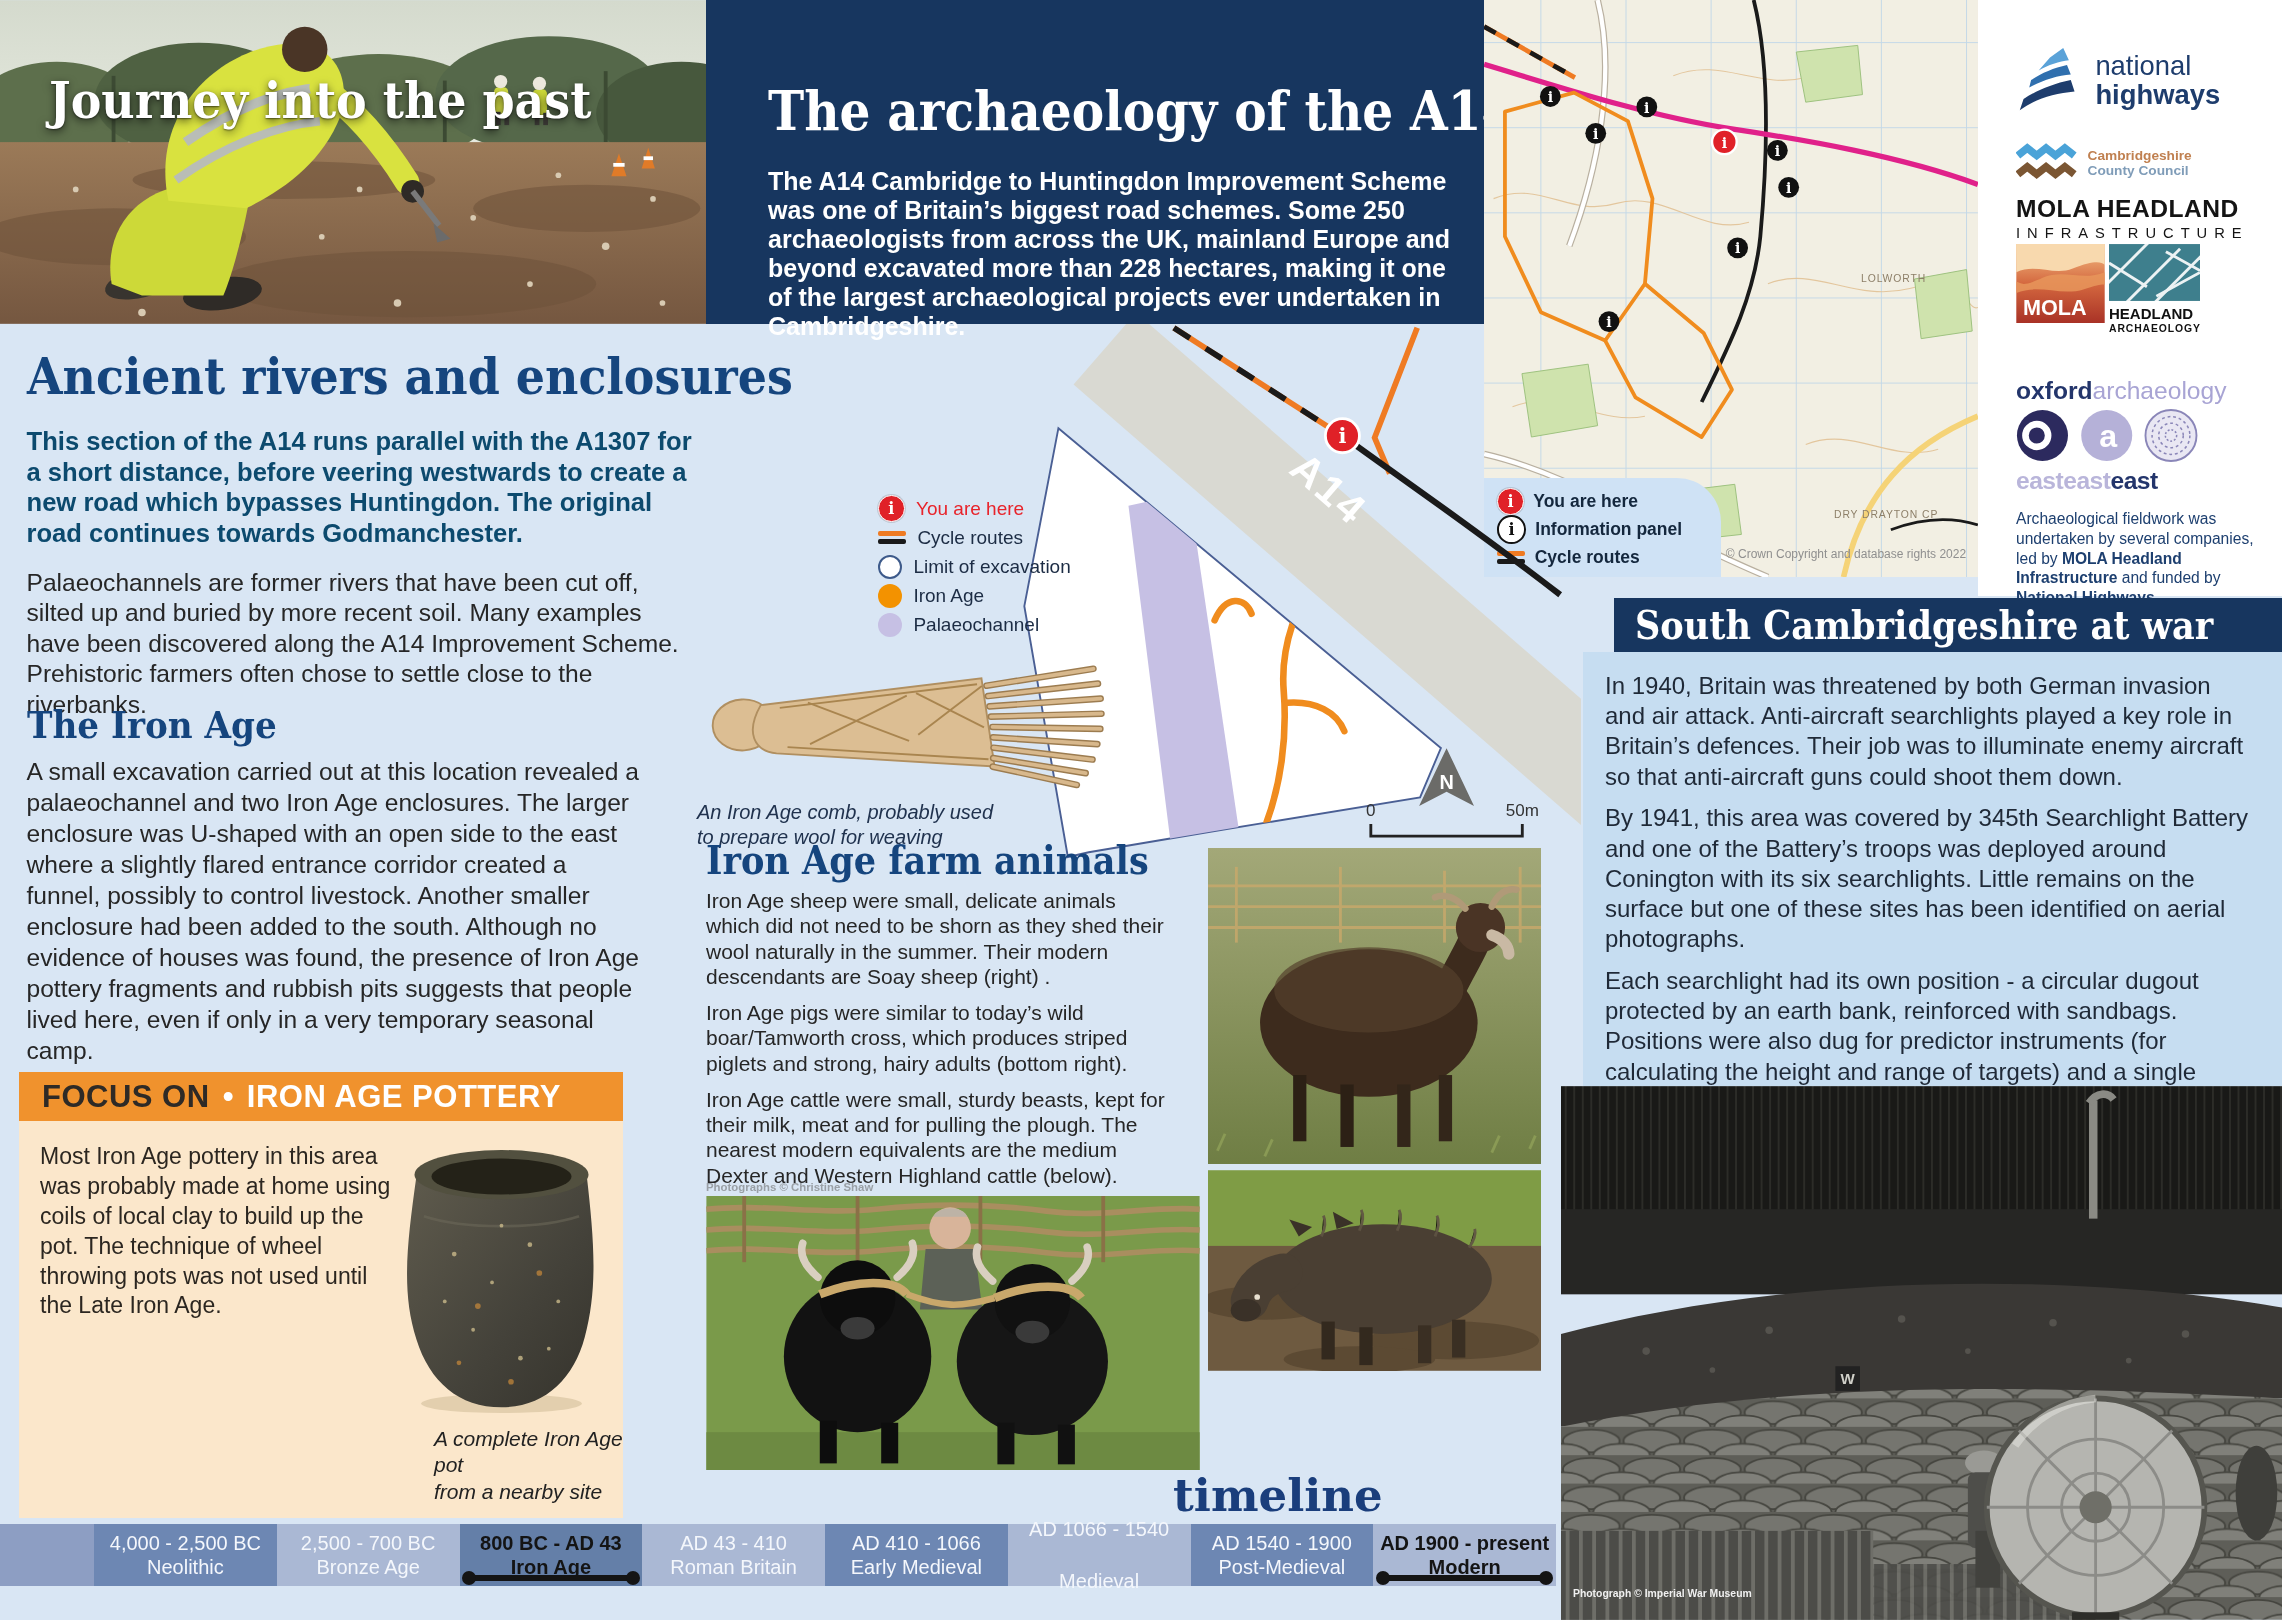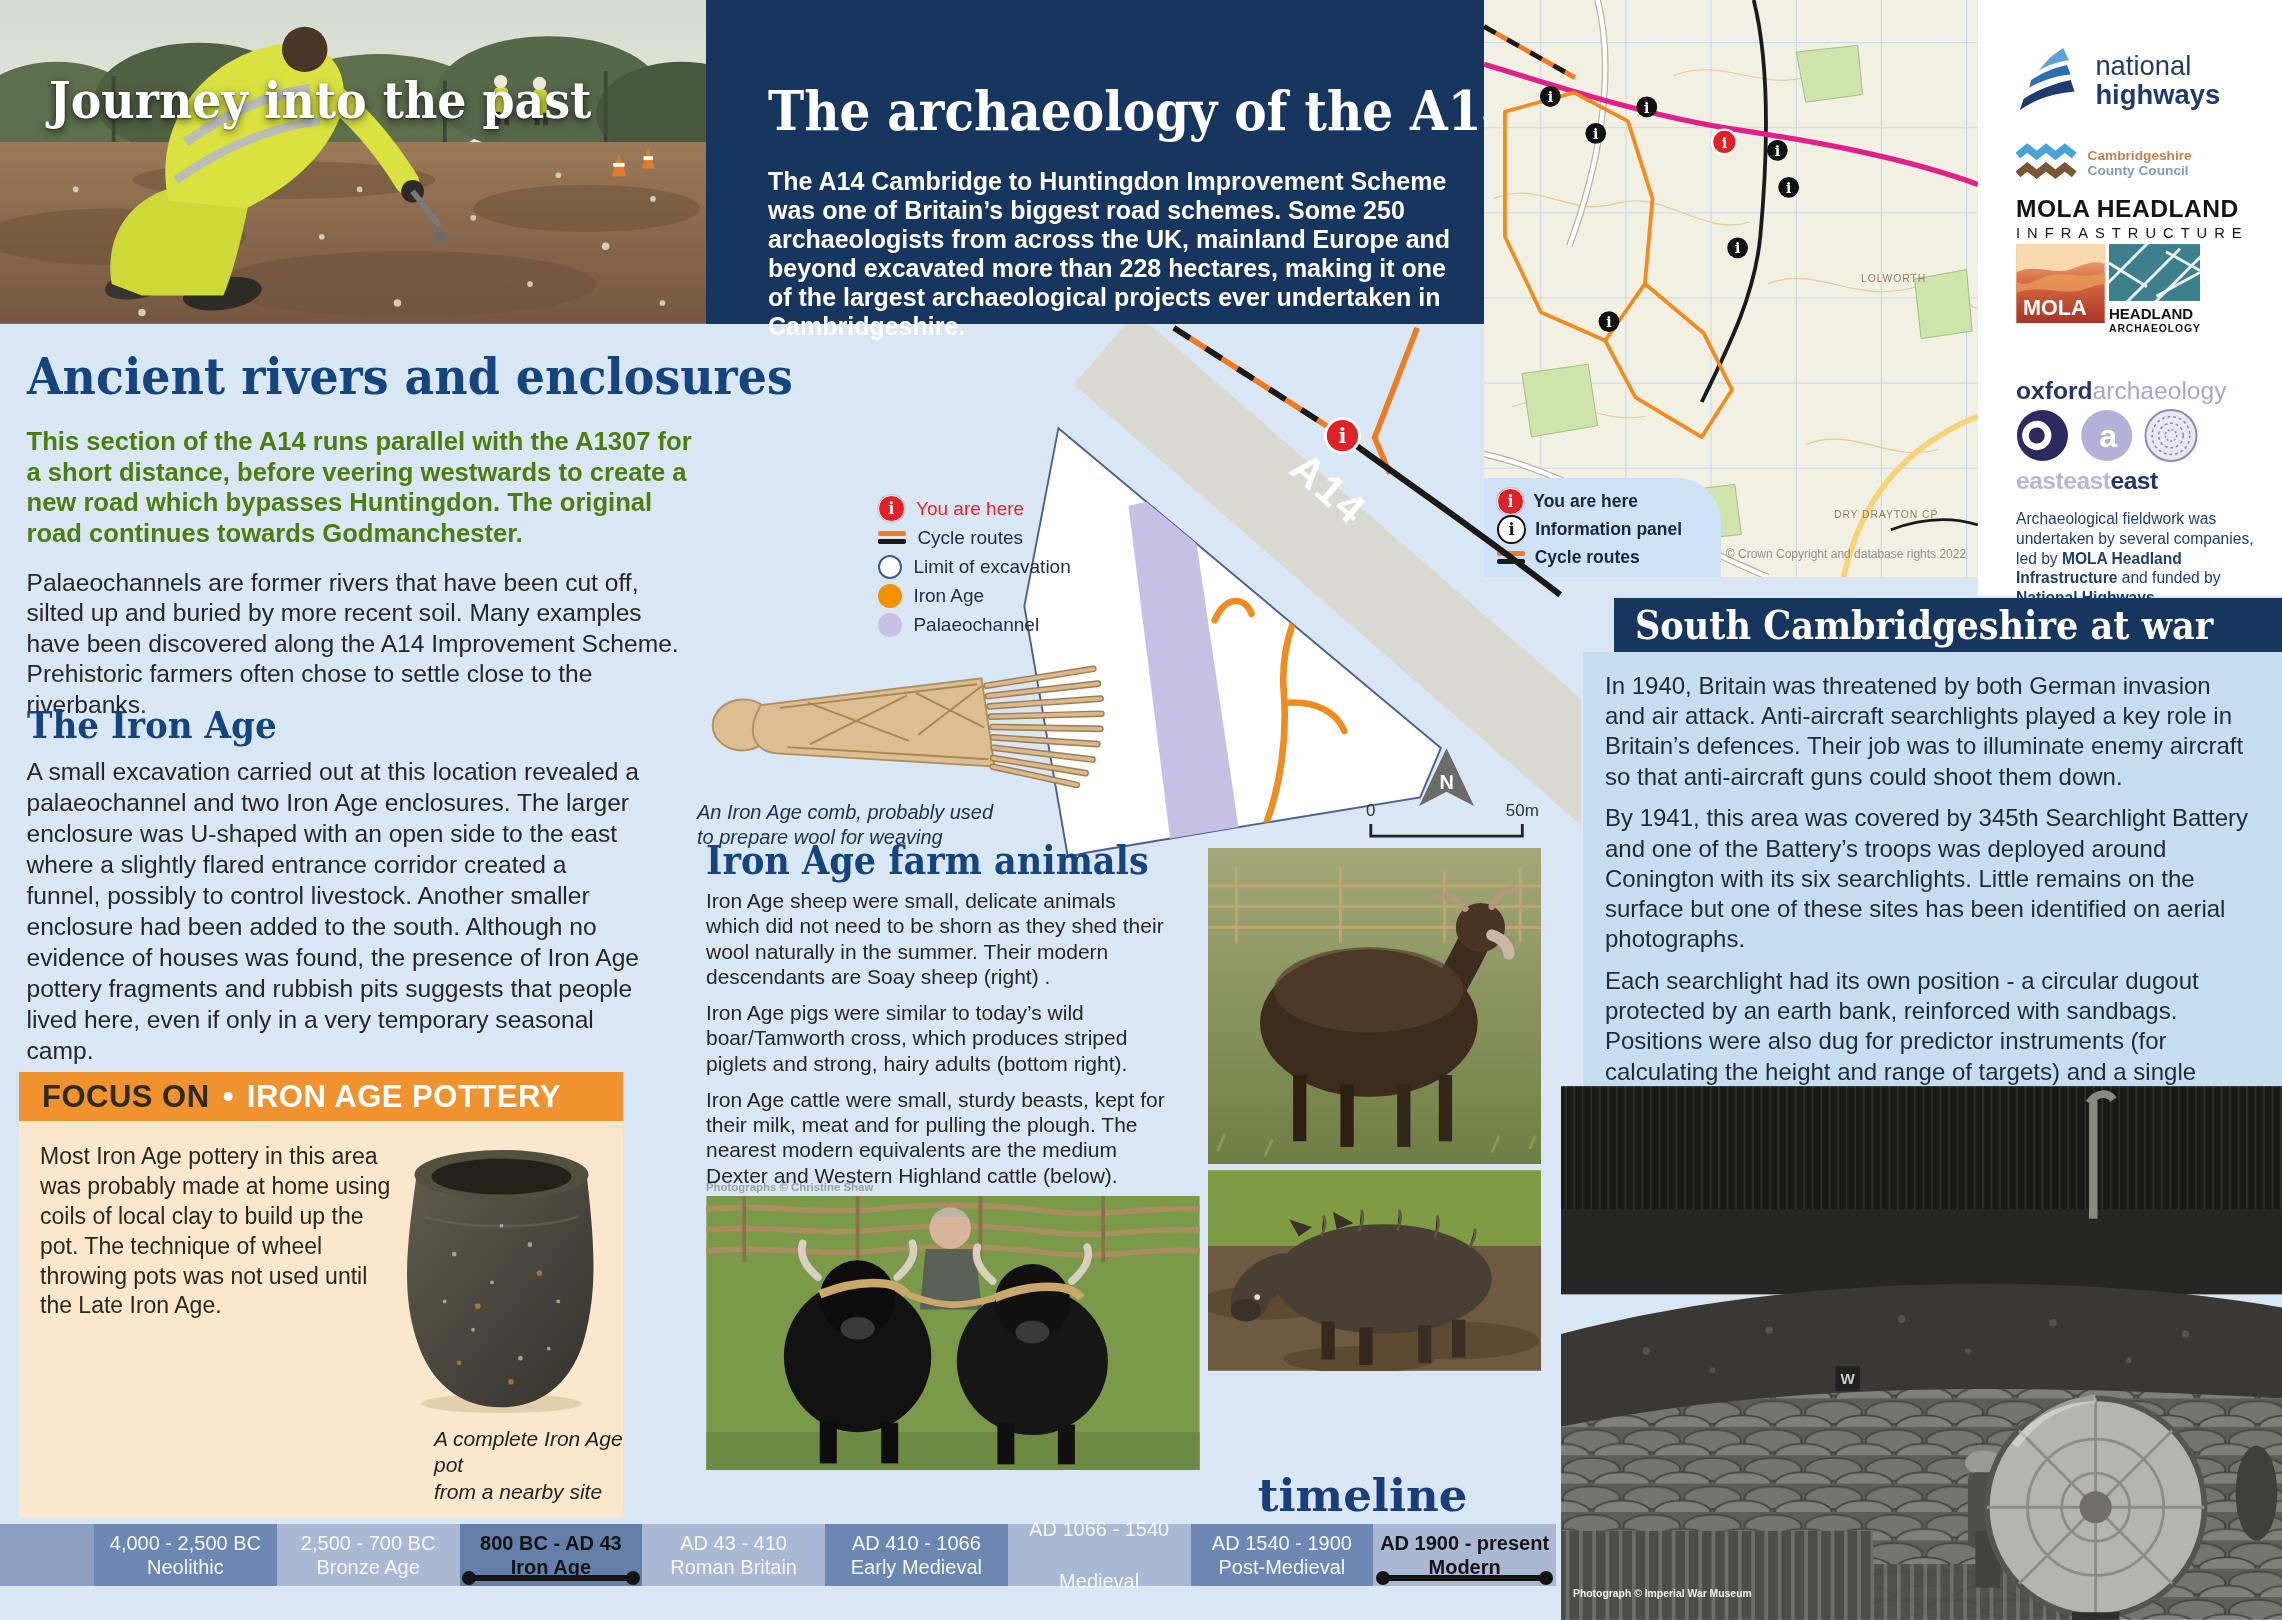--- a/index.html
+++ b/index.html
@@ -56,21 +56,21 @@
   .oa-text .p2{color:#a8a4d4;}
   .oa-circles{left:38px;top:409px;}
   .east-row{left:38px;top:467px;font-size:24.6px;font-weight:bold;letter-spacing:-0.5px;}
   .east-row .e0,.east-row .e1{color:#b9b5da;}
   .east-row .e2{color:#23356b;}
   .fieldwork{left:38px;top:509px;width:244px;font-size:15.6px;line-height:1.27;color:#1d3f6f;}
   .fieldwork b{font-weight:bold;}
 
   
   .h-ancient{left:26.5px;top:346px;font-size:51px;color:#15457e;}
-  .intro{left:26.5px;top:426px;width:668px;font-size:25.6px;line-height:1.2;font-weight:bold;color:#4d7c0f;}
+  .intro{left:26.5px;top:426px;width:668px;font-size:25.6px;line-height:1.2;font-weight:bold;color:#0c4a6e;}
   .para1{left:26.5px;top:568px;width:662px;font-size:24.6px;line-height:1.24;}
   .h-iron{left:26.5px;top:702px;font-size:38px;color:#15457e;}
   .iron-para{left:26.5px;top:757px;width:620px;font-size:24.6px;line-height:1.26;}
 
   
   .focus-banner{left:19px;top:1072px;width:604px;height:49px;background:#f0922d;display:flex;align-items:center;gap:13.2px;padding-left:23px;box-sizing:border-box;}
   .fb-label{font-size:31px;font-weight:bold;color:#2e2a26;letter-spacing:0.5px;}
   .fb-bullet{font-size:31px;color:#fff;font-weight:bold;}
   .fb-title{font-size:31px;font-weight:bold;color:#fff;letter-spacing:0.5px;}
   .focus-panel{left:19px;top:1121px;width:604px;height:397px;background:#fbe7cb;}
@@ -97,21 +97,21 @@
 
   
   .war-bar{left:1583px;top:598px;width:699px;height:54px;background:#17365f;display:flex;align-items:center;margin-left:31px;}
   .war-title{margin-left:21px;font-size:39px;color:#fff;}
   .war-panel{left:1583px;top:652px;width:699px;height:434px;background:#c6ddf1;}
   .war-text{position:absolute;left:22px;top:19px;width:649px;}
   .war-text p{margin:0 0 11.4px;font-size:24px;line-height:1.26;color:#1f2937;}
   .war-credit{left:1573px;top:1588px;font-size:10.4px;color:#f0f0f0;font-weight:bold;}
 
   
-  .tl-label{left:1173px;top:1469px;width:379px;text-align:center;font-size:45px;color:#1a3e7c;}
+  .tl-label{left:1173px;top:1469px;width:379px;text-align:left;font-size:45px;color:#1a3e7c;}
   .tl-strip{left:0;top:1524px;width:1556px;height:62px;display:flex;}
   .tl-seg{position:relative;display:flex;flex-direction:column;justify-content:center;align-items:center;color:#f4f7fc;}
   .tl-seg .dates,.tl-seg .name{font-size:20px;line-height:1.22;}
   .tl-seg.dark{background:#6d87b3;}
   .tl-seg.light{background:#aab8d4;}
   .tl-seg.lead{background:#8d9ec3;}
   .tl-seg.hl{color:#141414;font-weight:bold;}
   .tl-seg.hl.dark{background:#647fa8;}
   .tl-bar{position:absolute;bottom:4.7px;left:5%;right:5%;height:6.6px;background:#141414;}
   .tl-bar i{position:absolute;top:-3.8px;width:14px;height:14px;border-radius:50%;background:#141414;}

